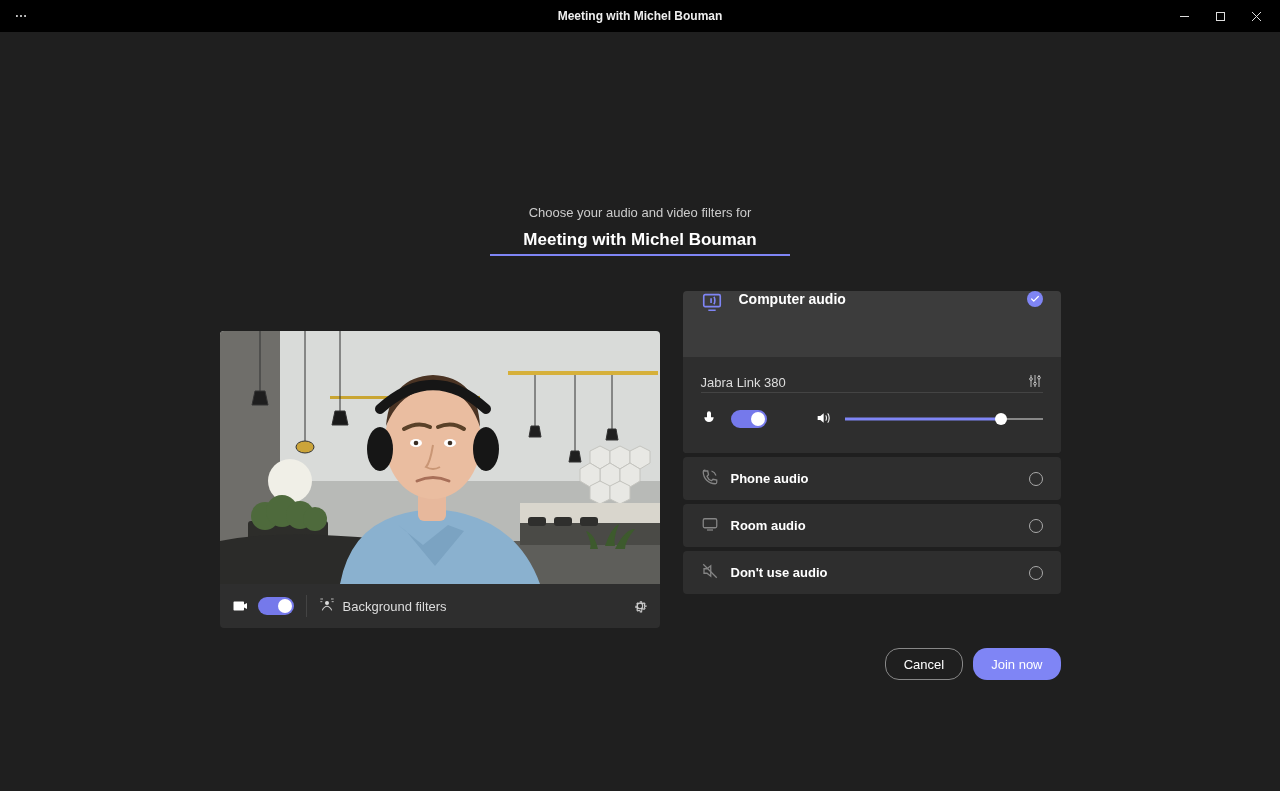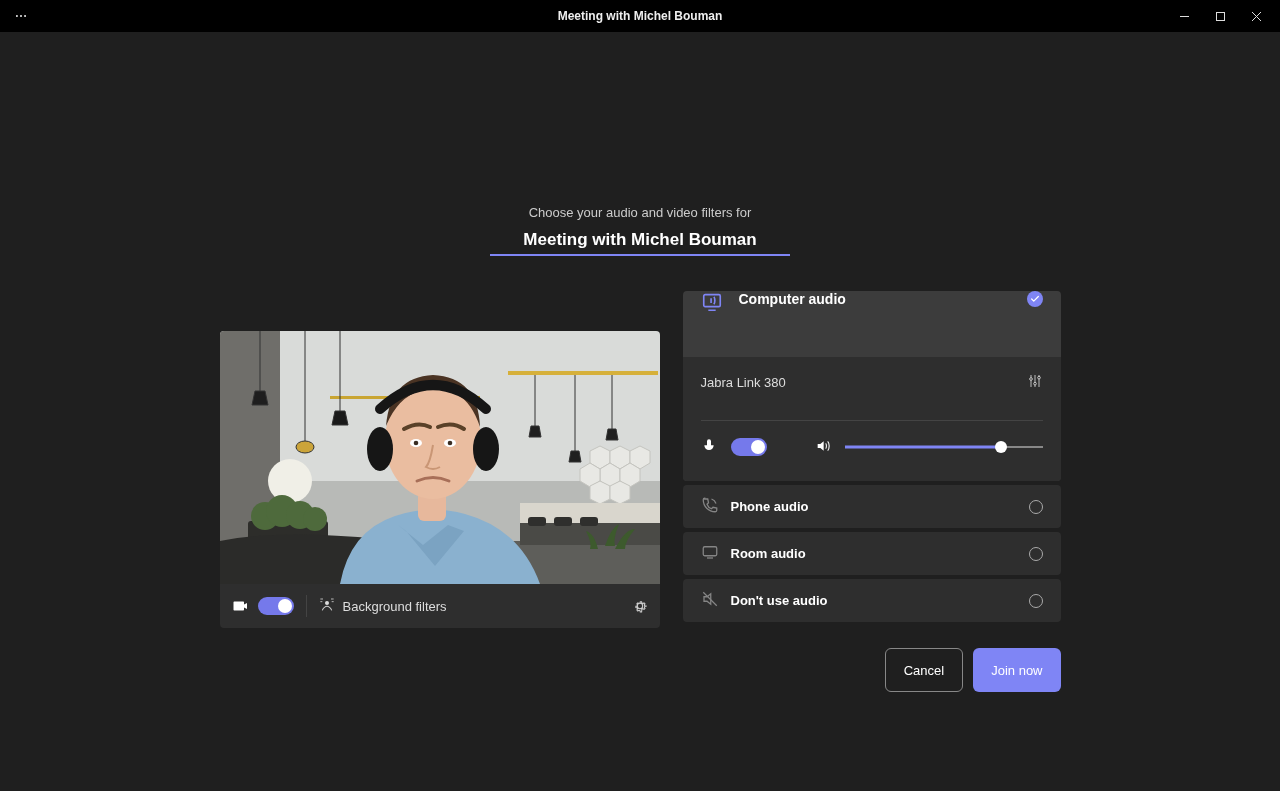--- a/index.html
+++ b/index.html
@@ -154,21 +154,21 @@
   }
   .check-badge svg { width:10px;height:10px; fill:#fff; }
 
   .card-body {
     background:#2e2e2e;
     padding: 16px 18px 24px 18px;
   }
   .device-row {
     display:flex; align-items:center; justify-content:space-between;
     border-bottom:1px solid #444;
-    padding-bottom:28px;
+    padding-bottom:0;
     cursor:pointer;
   }
   .device-name { font-size:13px; color:#ddd; }
   .sliders-icon svg { stroke:#ccc; fill:none; stroke-width:1.4; }
 
   .controls-row {
     display:flex; align-items:center; gap:14px;
     margin-top:16px;
   }
   .mic-icon svg, .spk-icon svg { fill:#fff; width:16px; height:16px; }
@@ -214,22 +214,22 @@
     border: 1.5px solid #aaa;
   }
 
   
   .actions {
     margin-top: 20px;
     width: calc(440px + 23px + 378px);
     display:flex; justify-content:flex-end; gap:10px;
   }
   .btn {
-    height:44px; padding:0 18px;
-    border-radius:6px;
+    height:32px; padding:0 18px;
+    border-radius:14px;
     font-size:13px; font-weight:400;
     display:flex; align-items:center; justify-content:center;
     cursor:pointer;
     border:none;
   }
   .btn-secondary {
     background:transparent; color:#fff;
     border:1px solid #888;
   }
   .btn-primary {

